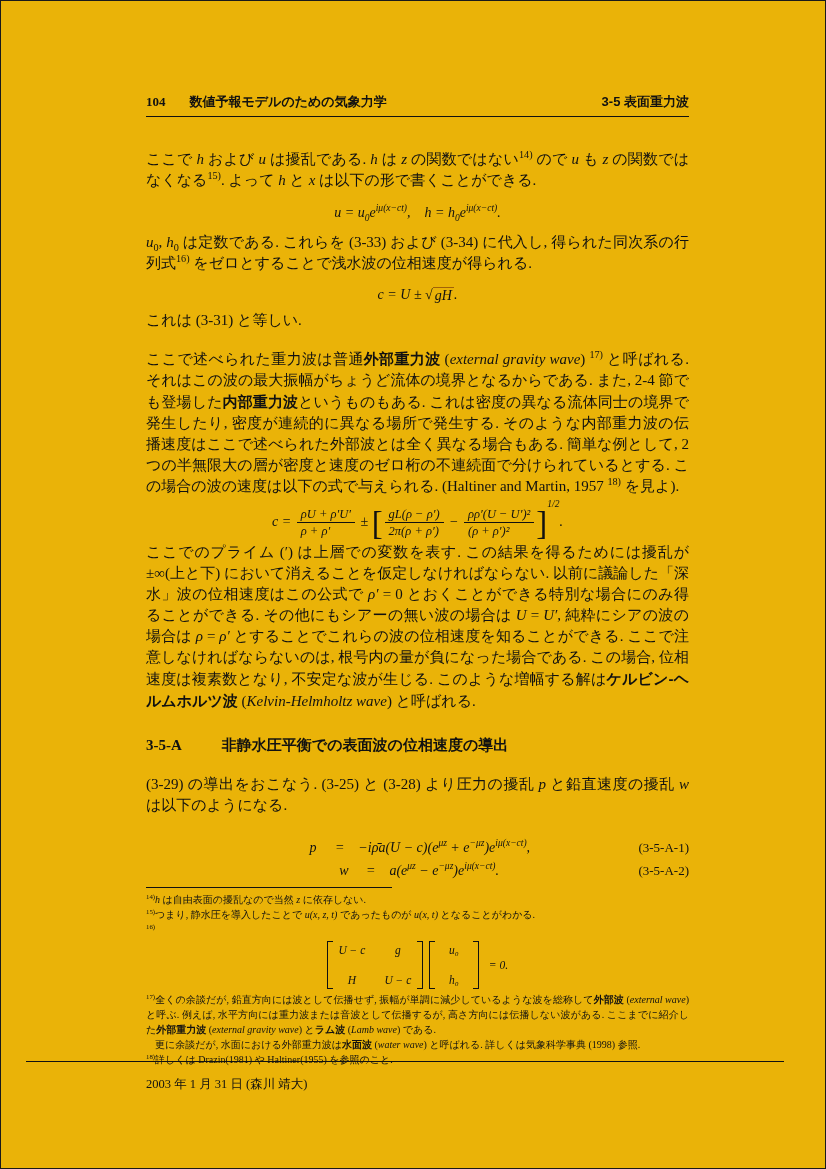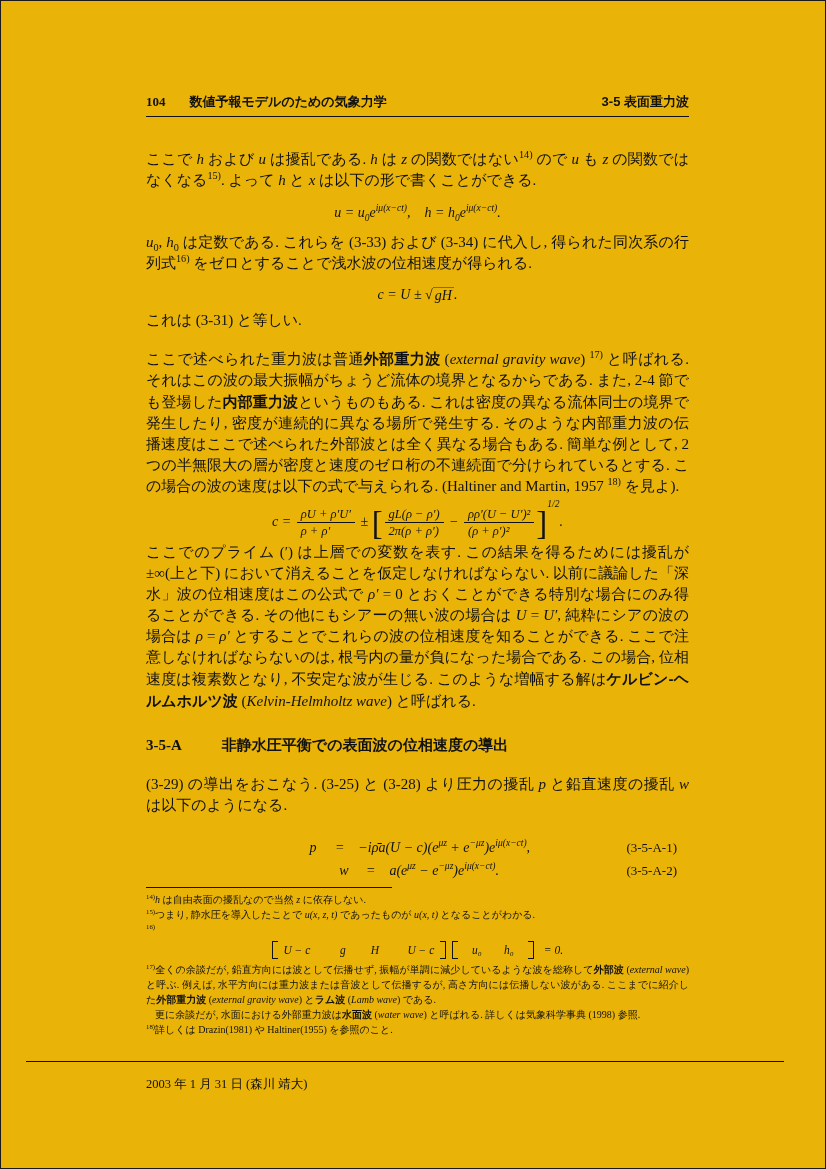--- a/index.html
+++ b/index.html
@@ -47,34 +47,34 @@
   .sechead{margin:24px 0 0 0;font-size:15px;font-weight:700;display:flex;gap:40px;align-items:center;}
   .secnum{font-family:"Liberation Serif",serif;}
   .sectitle{font-family:"Liberation Sans",sans-serif;}
 
   
   .eqnum-block{margin-top:20px;}
   .eqrow{position:relative;display:flex;justify-content:center;line-height:23px;font-size:14px;}
   .eqbody{font-family:"Liberation Serif",serif;font-style:italic;}
   .eqlhs{display:inline-block;width:16px;text-align:center;}
   .eqrel{margin:0 14px;}
-  .eqtag{position:absolute;right:12px;top:0;font-style:normal;font-size:13px;font-family:"Liberation Serif",serif;}
+  .eqtag{position:absolute;right:0;top:0;font-style:normal;font-size:13px;font-family:"Liberation Serif",serif;}
 
   
   .footnotes{position:absolute;left:145px;right:136px;top:886px;}
   .fnrule{border:0;border-top:1px solid #111;width:246px;margin:0 0 4px 0;}
   .fn{font-size:10px;line-height:15px;text-align:justify;margin:0;}
   .fn i{font-family:"Liberation Serif",serif;}
   .fn.indent{text-indent:9px;}
   .fn-eq{display:flex;align-items:center;justify-content:center;margin:4px 0 3px 0;
          font-family:"Liberation Serif",serif;font-style:italic;font-size:11.5px;}
   .mbr{width:5px;align-self:stretch;border:1.3px solid #111;}
   .mbr.l{border-right:0;margin-right:2px;}
   .mbr.r{border-left:0;margin-left:2px;margin-right:6px;}
-  .mat{display:inline-flex;justify-content:center;gap:2px;padding:2px 2px;}
+  .mat{display:inline-flex;flex-direction:column;justify-content:center;gap:16px;padding:2px 2px;}
   .mrow{display:flex;justify-content:center;gap:16px;}
   .mc{min-width:30px;text-align:center;line-height:14px;}
   .mrhs{margin-left:4px;font-style:italic;}
 
   
   .footer{position:absolute;left:0;right:16px;top:1060px;}
   .footrule{border:0;border-top:1px solid #111;margin:0 25px;}
   .footdate{margin:14px 0 0 145px;font-size:12.5px;}
 </style>
 </head>

